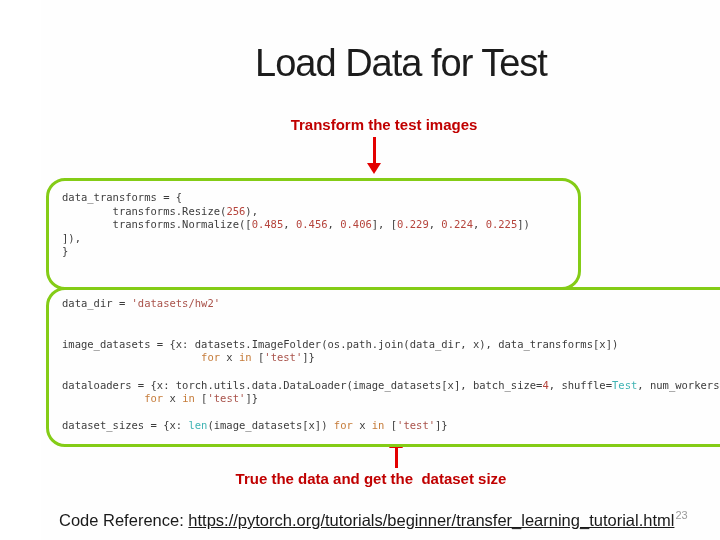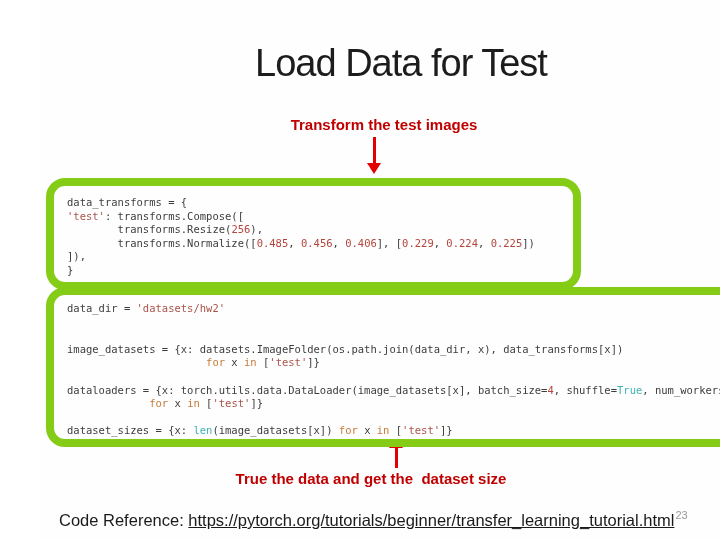--- a/index.html
+++ b/index.html
@@ -34,21 +34,21 @@
   .arrow-down { left: 326px; top: 137px; width: 14px; height: 37px; }
   .arrow-down .shaft { left: 6px; top: 0; height: 27px; }
   .arrow-down .head { left: 0; top: 26px; border-left: 7px solid transparent; border-right: 7px solid transparent; border-top: 11px solid #e30000; }
   .arrow-up { left: 348px; top: 437px; width: 14px; height: 31px; }
   .arrow-up .shaft { left: 6px; top: 9px; height: 22px; }
   .arrow-up .head { left: 0; top: 0; border-left: 7px solid transparent; border-right: 7px solid transparent; border-bottom: 11px solid #e30000; }
 
   
   .code-box {
     position: absolute;
-    border: 8px solid #84cc16;
+    border: 3px solid #84cc16;
     border-radius: 19px;
     background: #fefefe;
     box-sizing: border-box;
     overflow: hidden;
   }
   .box-1 { left: 5px; top: 178px; width: 535px; height: 112px; z-index: 2; padding: 10px 0 0 13px; }
   .box-2 { left: 5px; top: 287px; width: 709px; height: 160px; z-index: 1; padding: 7px 9px 0 13px; }
 
   .code-line {
     font-family: "DejaVu Sans Mono", monospace;
@@ -81,35 +81,34 @@
 
   <div class="red-label label-top">Transform the test images</div>
 
   <div class="arrow arrow-down">
     <div class="shaft"></div>
     <div class="head"></div>
   </div>
 
   <div class="code-box box-1">
       <div class="code-line"><span class="tok-d">data_transforms = {</span></div>
-      <div class="code-line"><span class="tok-s">'test'</span><span class="tok-d">: transforms.Compose([</span></div>
       <div class="code-line"><span class="tok-d">        transforms.Resize(</span><span class="tok-n">256</span><span class="tok-d">),</span></div>
       <div class="code-line"><span class="tok-d">        transforms.Normalize([</span><span class="tok-n">0.485</span><span class="tok-d">, </span><span class="tok-n">0.456</span><span class="tok-d">, </span><span class="tok-n">0.406</span><span class="tok-d">], [</span><span class="tok-n">0.229</span><span class="tok-d">, </span><span class="tok-n">0.224</span><span class="tok-d">, </span><span class="tok-n">0.225</span><span class="tok-d">])</span></div>
       <div class="code-line"><span class="tok-d">]),</span></div>
       <div class="code-line"><span class="tok-d">}</span></div>
     </div>
 
   <div class="code-box box-2">
       <div class="code-line"><span class="tok-d">data_dir = </span><span class="tok-s">'datasets/hw2'</span></div>
       <div class="code-line">&nbsp;</div>
       <div class="code-line">&nbsp;</div>
       <div class="code-line"><span class="tok-d">image_datasets = {x: datasets.ImageFolder(os.path.join(data_dir, x), data_transforms[x])</span></div>
       <div class="code-line"><span class="tok-d">                      </span><span class="tok-k">for</span><span class="tok-d"> x </span><span class="tok-k">in</span><span class="tok-d"> [</span><span class="tok-s">'test'</span><span class="tok-d">]}</span></div>
       <div class="code-line">&nbsp;</div>
-      <div class="code-line"><span class="tok-d">dataloaders = {x: torch.utils.data.DataLoader(image_datasets[x], batch_size=</span><span class="tok-n">4</span><span class="tok-d">, shuffle=</span><span class="tok-b">True</span><span class="tok-d">, num_workers=</span><span class="tok-n">4</span><span class="tok-d">)</span></div>
+      <div class="code-line"><span class="tok-d">dataloaders = {x: torch.utils.data.DataLoader(image_datasets[x], batch_size=</span><span class="tok-n">4</span><span class="tok-d">, shuffle=</span><span class="tok-b">Test</span><span class="tok-d">, num_workers=</span><span class="tok-n">4</span><span class="tok-d">)</span></div>
       <div class="code-line"><span class="tok-d">             </span><span class="tok-k">for</span><span class="tok-d"> x </span><span class="tok-k">in</span><span class="tok-d"> [</span><span class="tok-s">'test'</span><span class="tok-d">]}</span></div>
       <div class="code-line">&nbsp;</div>
       <div class="code-line"><span class="tok-d">dataset_sizes = {x: </span><span class="tok-b">len</span><span class="tok-d">(image_datasets[x]) </span><span class="tok-k">for</span><span class="tok-d"> x </span><span class="tok-k">in</span><span class="tok-d"> [</span><span class="tok-s">'test'</span><span class="tok-d">]}</span></div>
     </div>
 
   <div class="arrow arrow-up">
     <div class="shaft"></div>
     <div class="head"></div>
   </div>
 

